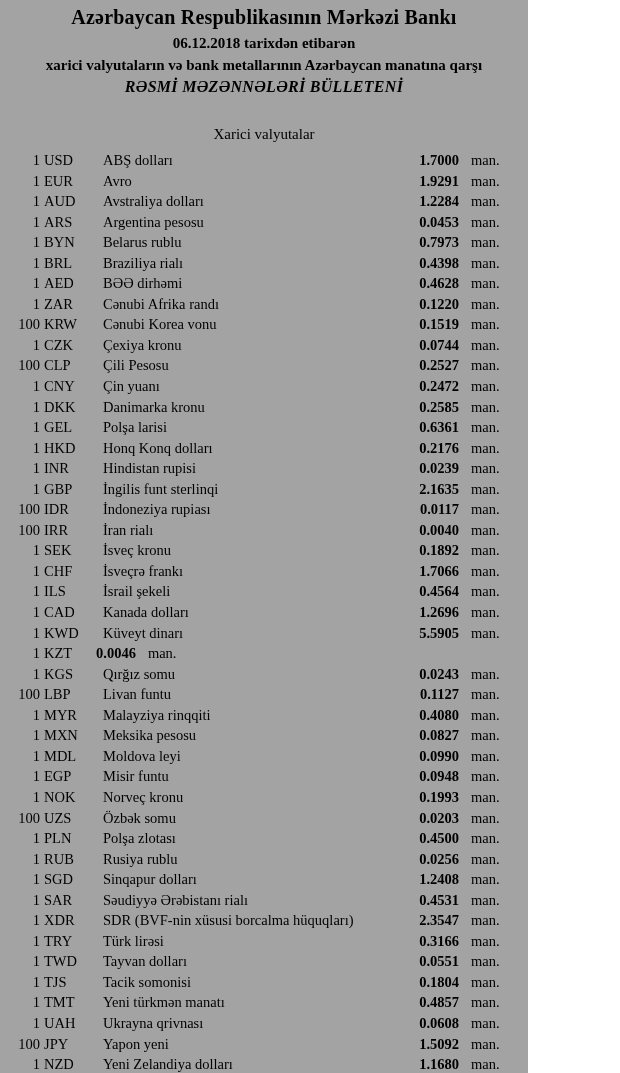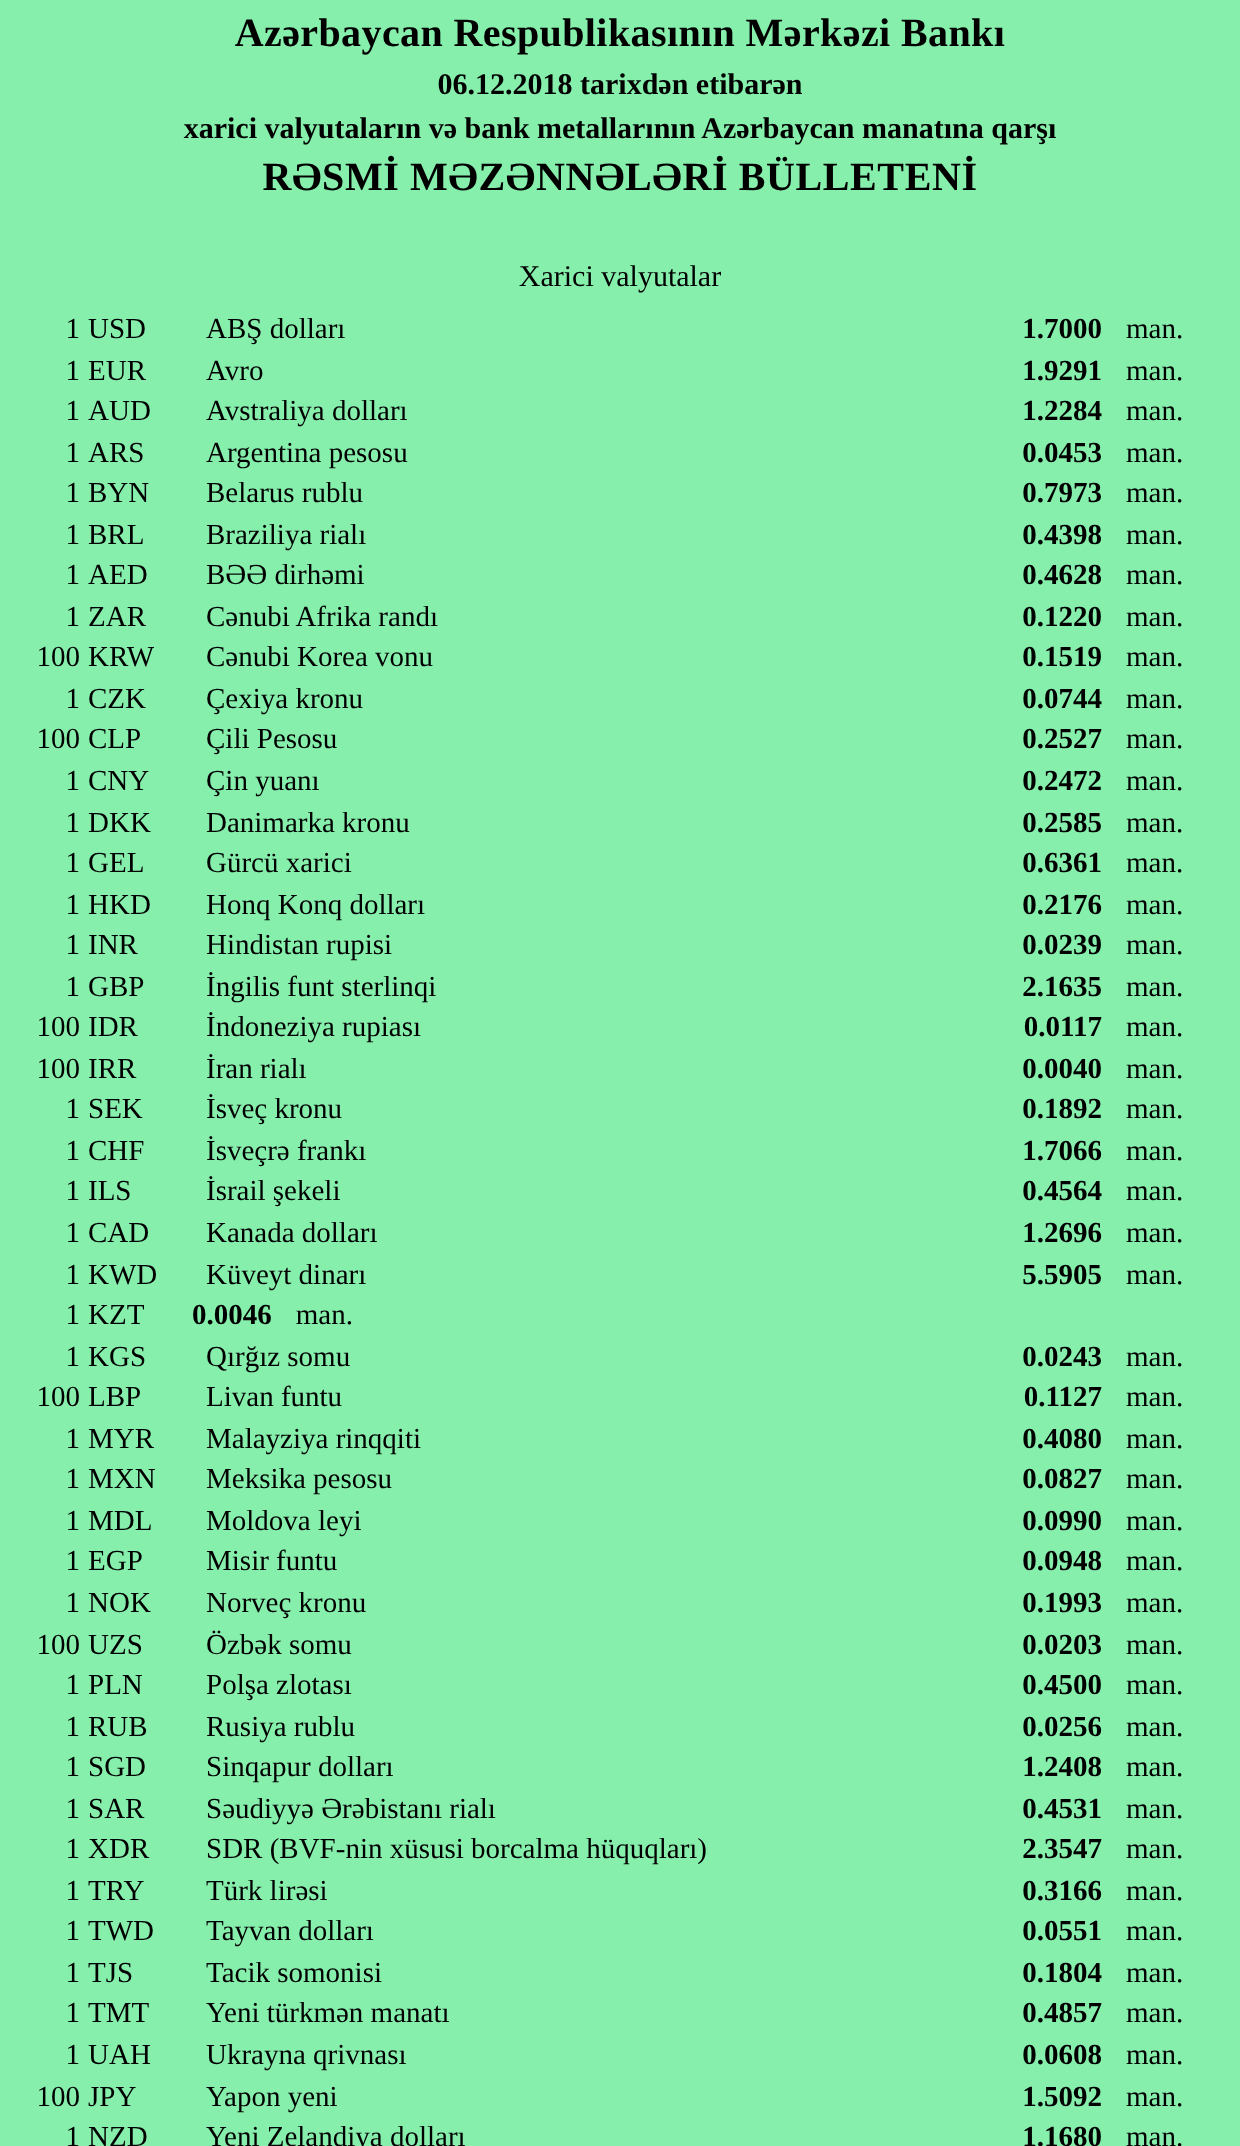--- a/index.html
+++ b/index.html
@@ -3,23 +3,23 @@
 <meta charset="utf-8">
 <style>
   * { margin: 0; padding: 0; box-sizing: border-box; }
   html, body {
     width: 620px;
     background: #ffffff;
     font-family: "Liberation Serif", "DejaVu Serif", serif;
     color: #000000;
   }
   .page {
-    width: 620px;
+    width: 528px;
     height: 1073px;
-    background: #86efac;
+    background: #a3a3a3;
     overflow: hidden;
   }
   .hdr { text-align: center; }
   .hdr-title {
     padding-top: 6px;
     font-size: 20px;
     font-weight: bold;
     letter-spacing: 0.2px;
   }
   .hdr-date {
@@ -27,23 +27,24 @@
     font-size: 15px;
     font-weight: bold;
   }
   .hdr-subject {
     margin-top: 5px;
     font-size: 15px;
     font-weight: bold;
   }
   .hdr-bulletin {
     margin-top: 4px;
-    font-size: 20px;
+    font-size: 16px;
     font-weight: bold;
     letter-spacing: 0.3px;
+    font-style: italic;
   }
   .section-title {
     margin-top: 30px;
     text-align: center;
     font-size: 15px;
     font-weight: normal;
   }
   .rates {
     margin-top: 7px;
   }
@@ -198,21 +199,21 @@
     <span class="qty">1</span>
     <span class="code">DKK</span>
     <span class="name">Danimarka kronu</span>
     <span class="rate">0.2585</span>
     <span class="unit">man.</span>
   </div>
 
   <div class="row">
     <span class="qty">1</span>
     <span class="code">GEL</span>
-    <span class="name">Gürcü xarici</span>
+    <span class="name">Polşa larisi</span>
     <span class="rate">0.6361</span>
     <span class="unit">man.</span>
   </div>
 
   <div class="row">
     <span class="qty">1</span>
     <span class="code">HKD</span>
     <span class="name">Honq Konq dolları</span>
     <span class="rate">0.2176</span>
     <span class="unit">man.</span>

